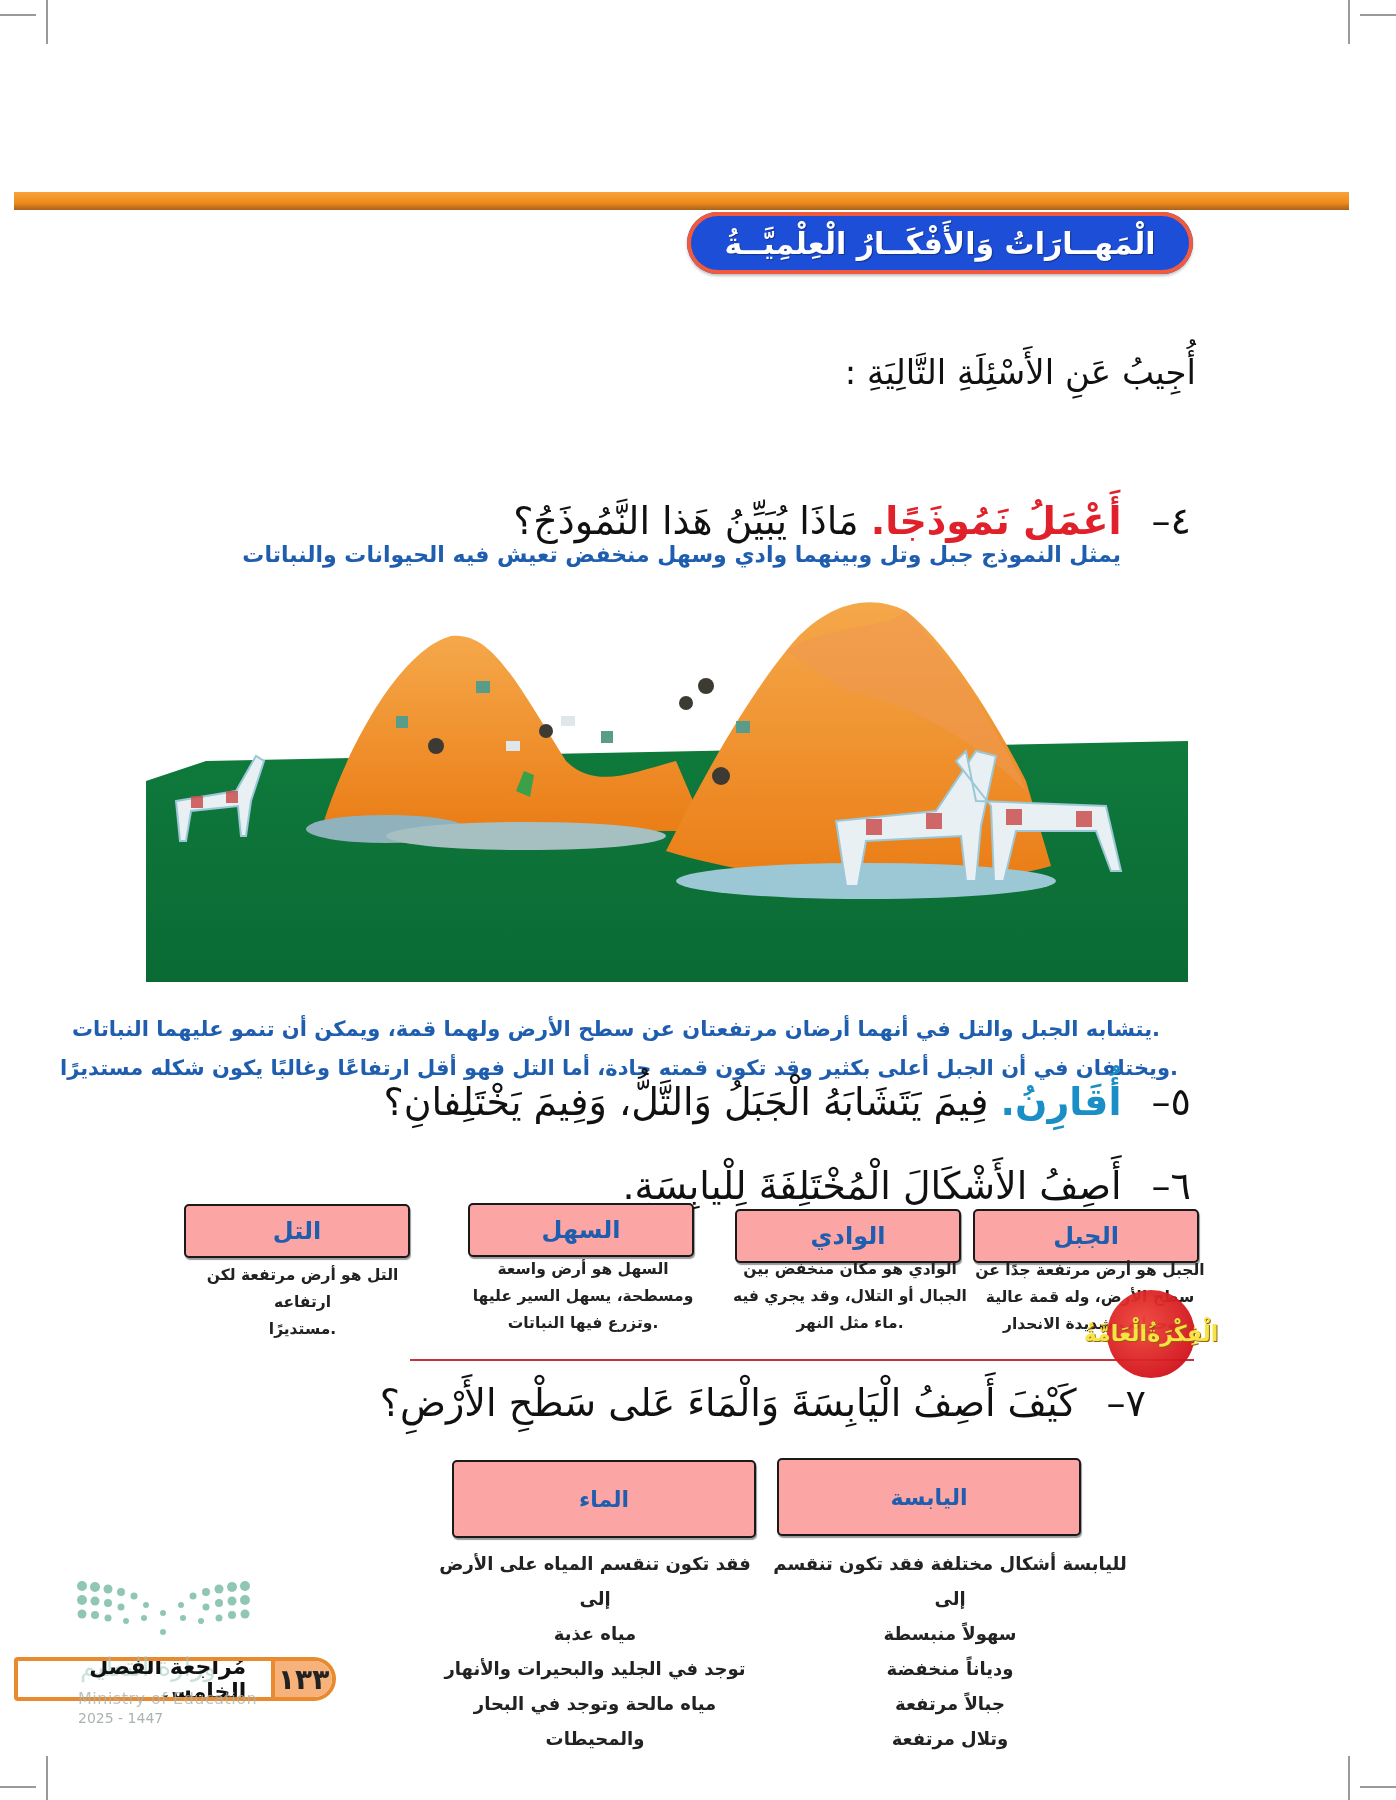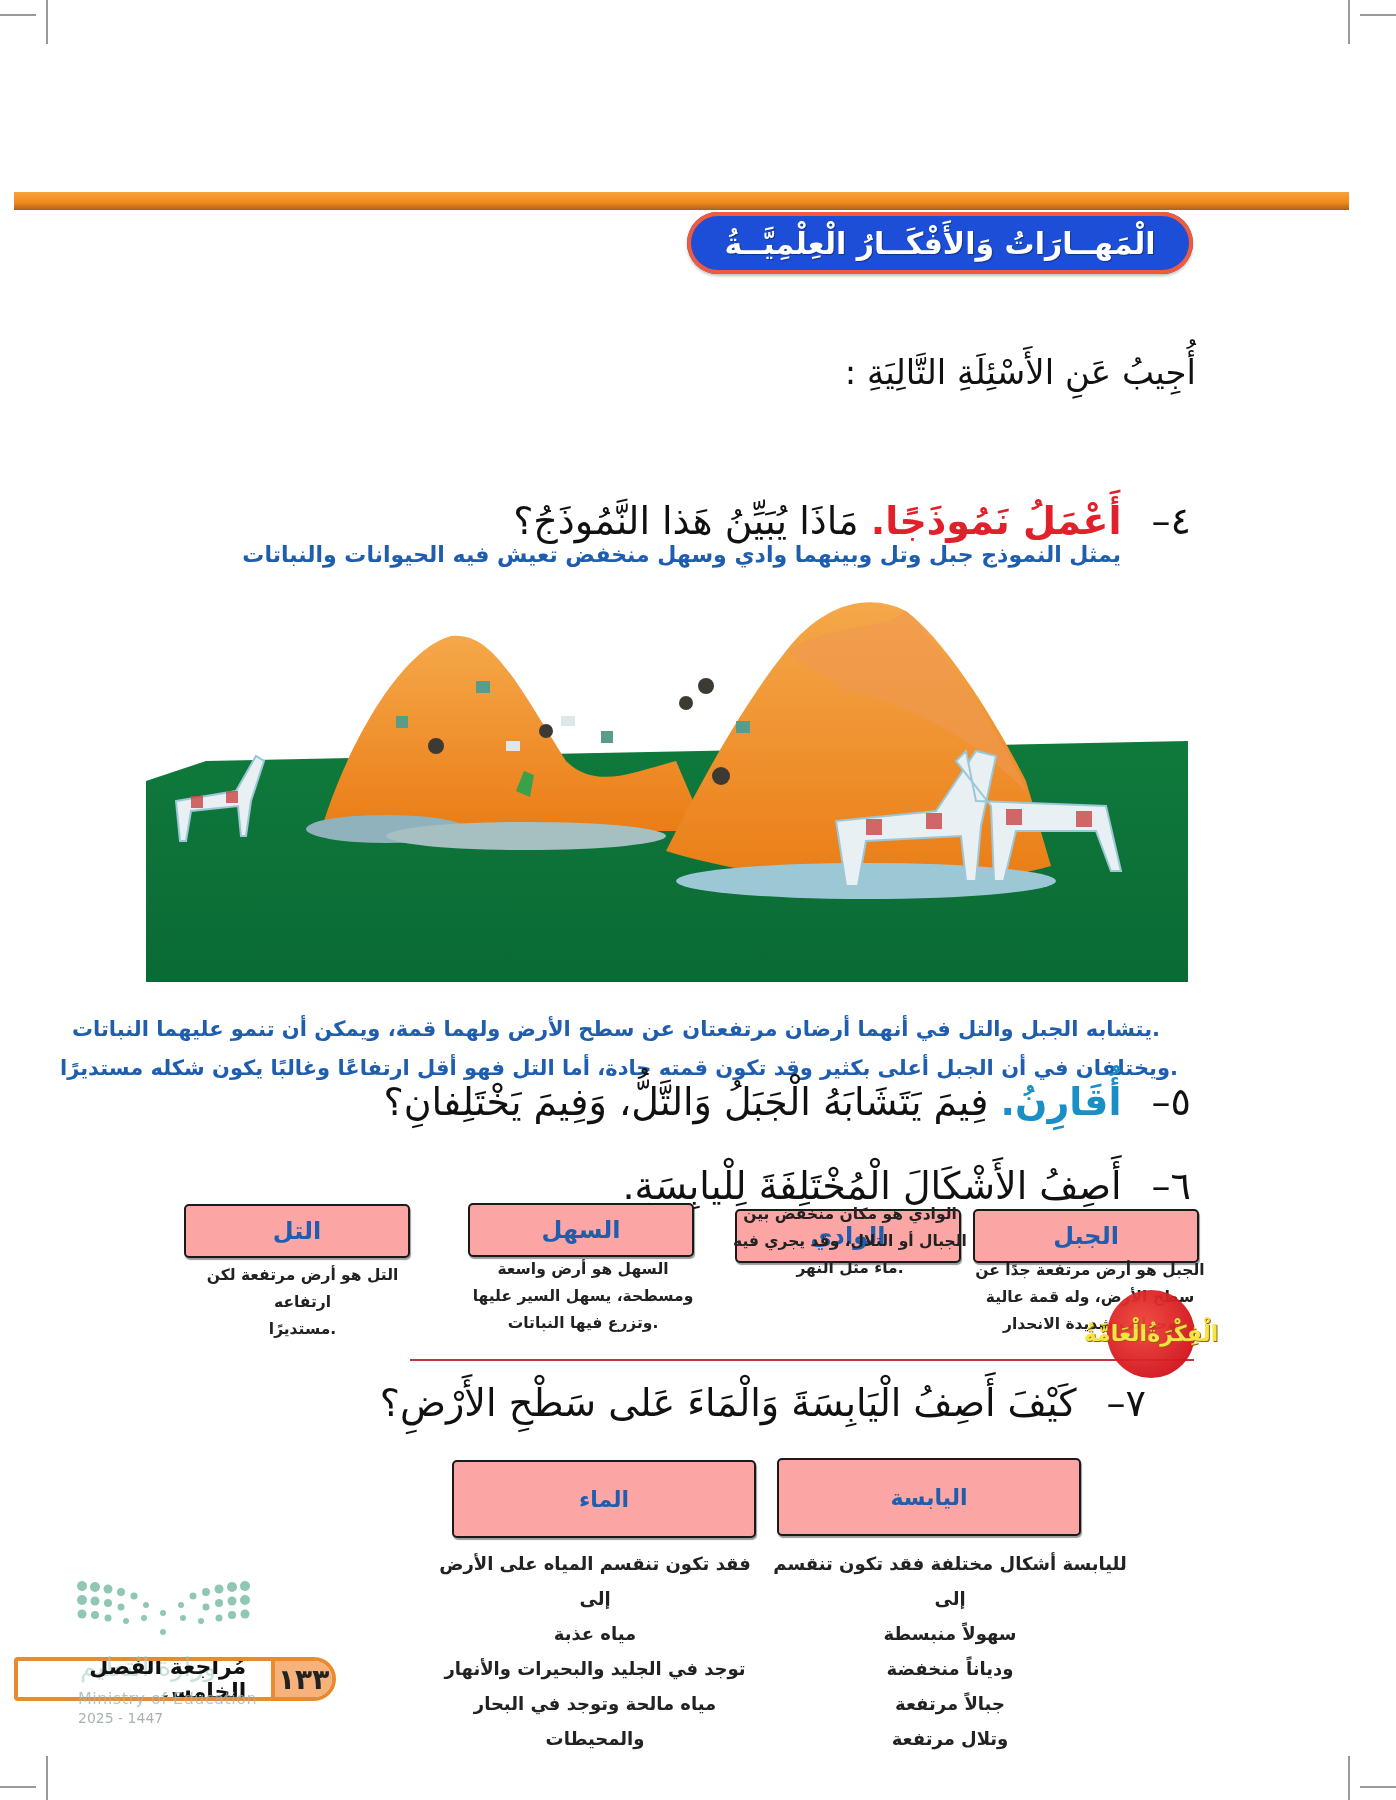--- a/index.html
+++ b/index.html
@@ -188,21 +188,21 @@
 <div class="gbox" style="left:973px;top:1209px;width:222px;height:50px;">الجبل</div>
 <div class="gbox" style="left:735px;top:1209px;width:222px;height:50px;">الوادي</div>
 <div class="gbox" style="left:468px;top:1203px;width:222px;height:50px;">السهل</div>
 <div class="gbox" style="left:184px;top:1204px;width:222px;height:50px;">التل</div>
 
 <div class="desc" style="left:975px;top:1257px;width:230px;">
   <div>الجبل هو أرض مرتفعة جدًا عن</div>
   <div>سطح الأرض، وله قمة عالية</div>
   <div>وجوانب شديدة الانحدار</div>
 </div>
-<div class="desc" style="left:730px;top:1201px;width:240px;">
+<div class="desc" style="left:730px;top:1256px;width:240px;">
   <div>الوادي هو مكان منخفض بين</div>
   <div>الجبال أو التلال، وقد يجري فيه</div>
   <div>.ماء مثل النهر</div>
 </div>
 <div class="desc" style="left:472px;top:1256px;width:222px;">
   <div>السهل هو أرض واسعة</div>
   <div>ومسطحة، يسهل السير عليها</div>
   <div>.وتزرع فيها النباتات</div>
 </div>
 <div class="desc" style="left:180px;top:1262px;width:245px;">

